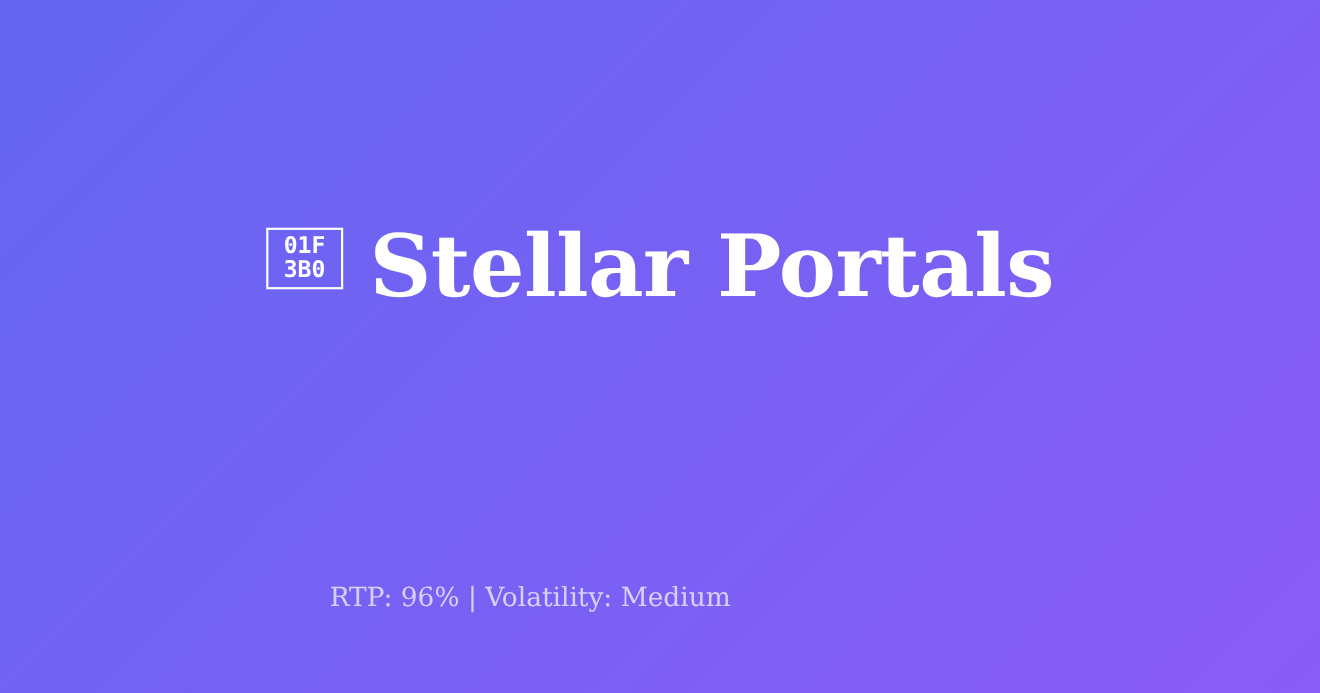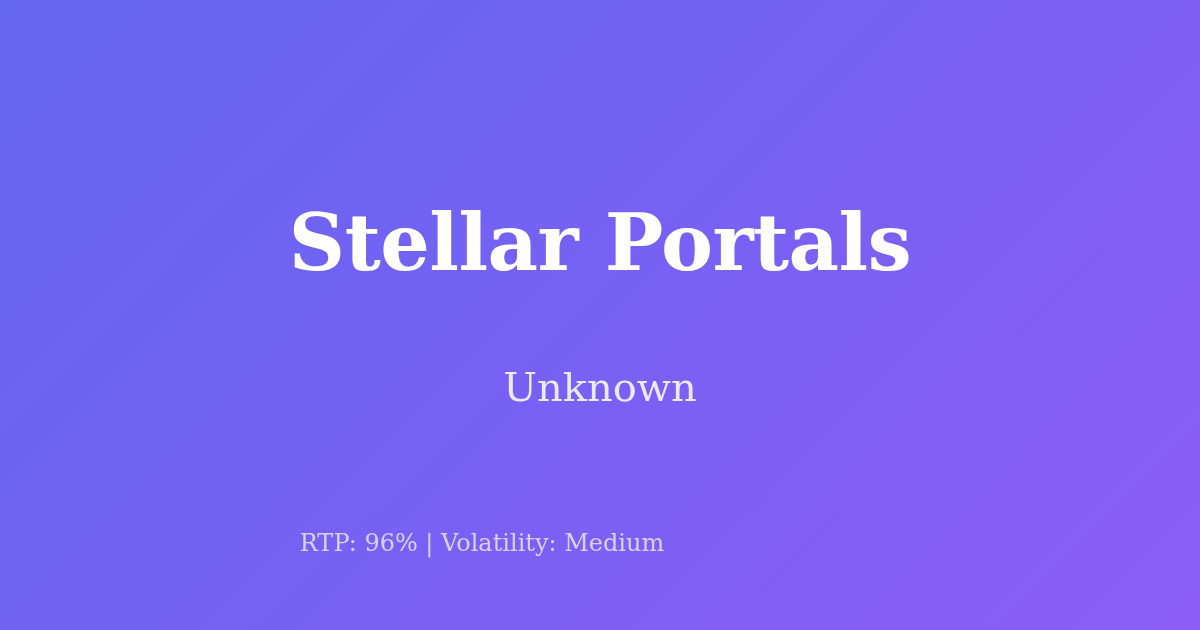--- a/index.html
+++ b/index.html
@@ -107,23 +107,26 @@
   }
 </style>
 </head>
 <body>
 
 <div class="card">
 
   <div class="title-row">
     <div class="headline">
 
+      <span class="tofu-glyph">
+        <span>01F</span>
+        <span>3B0</span>
+      </span>
 
       <h1 class="page-title">Stellar Portals</h1>
 
     </div>
   </div>
 
-  <div class="page-subtitle">Unknown</div>
 
   <div class="page-footer">RTP: 96% | Volatility: Medium</div>
 
 </div>
 
 </body></html>

